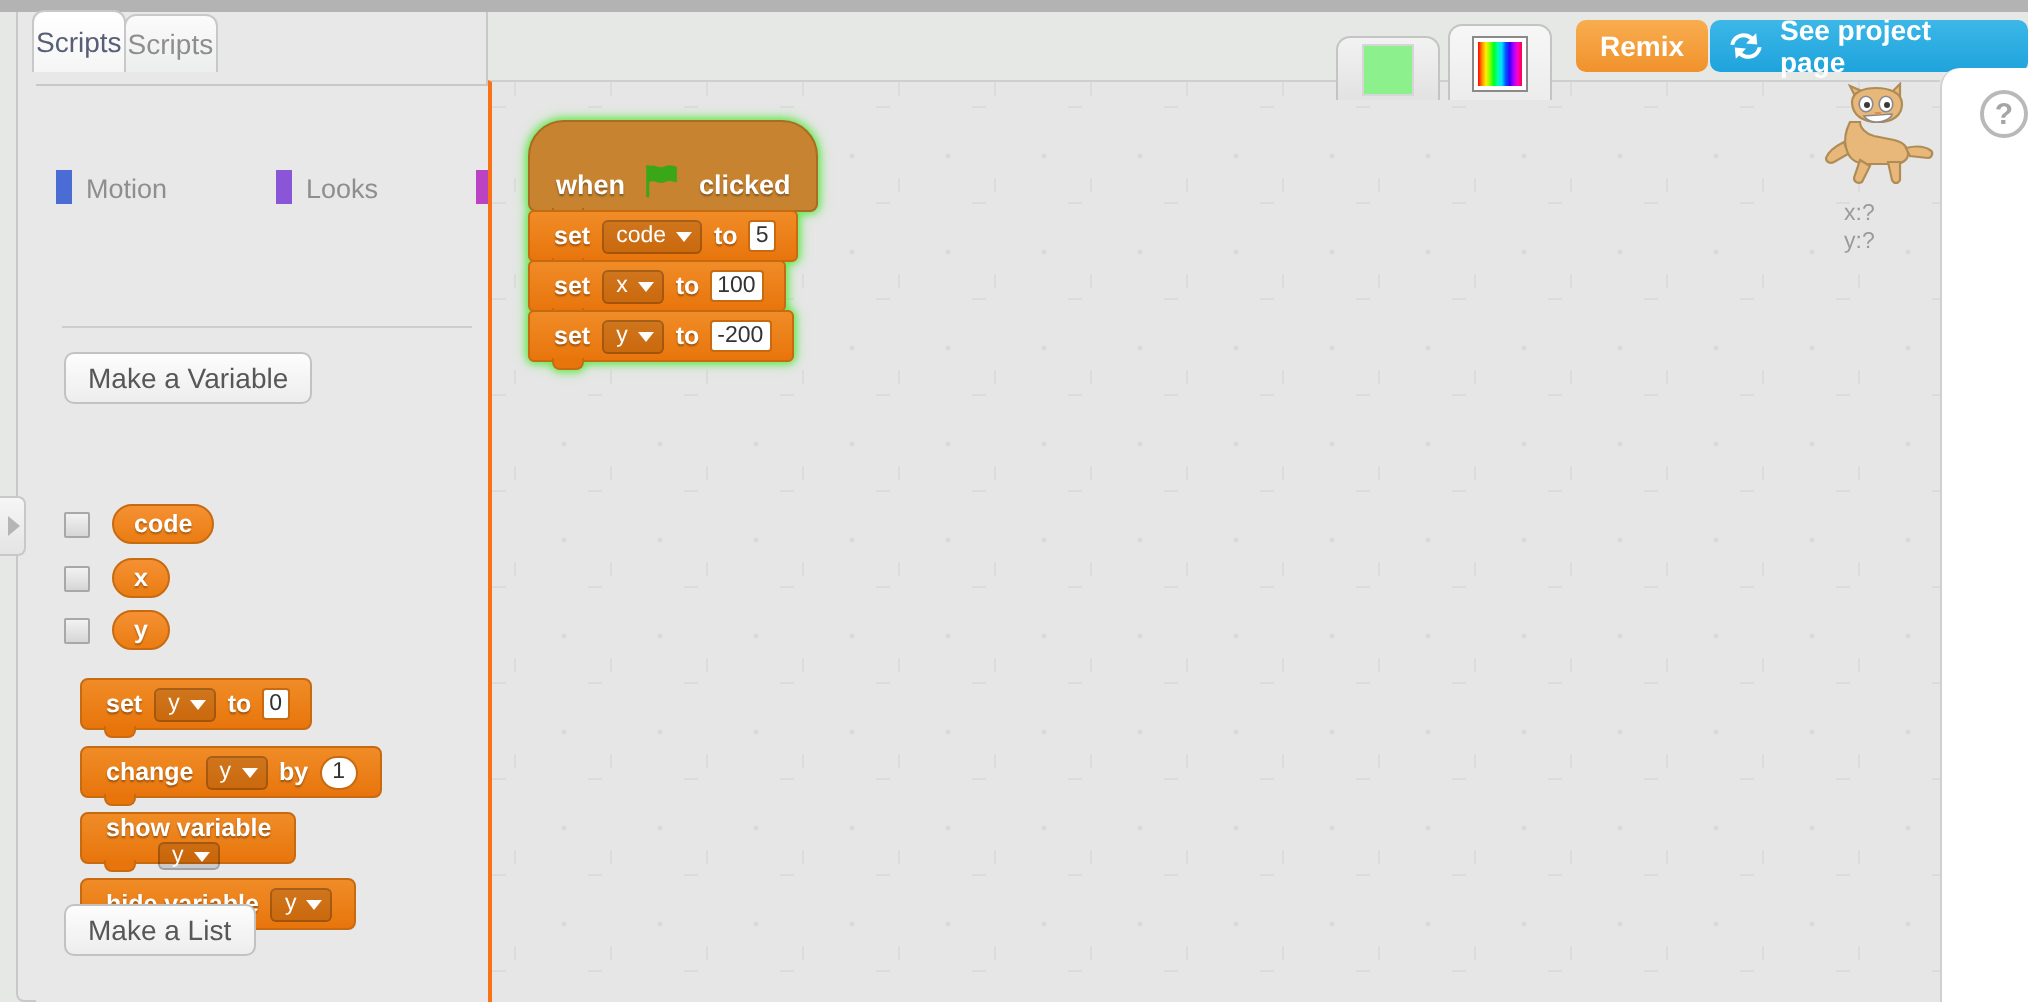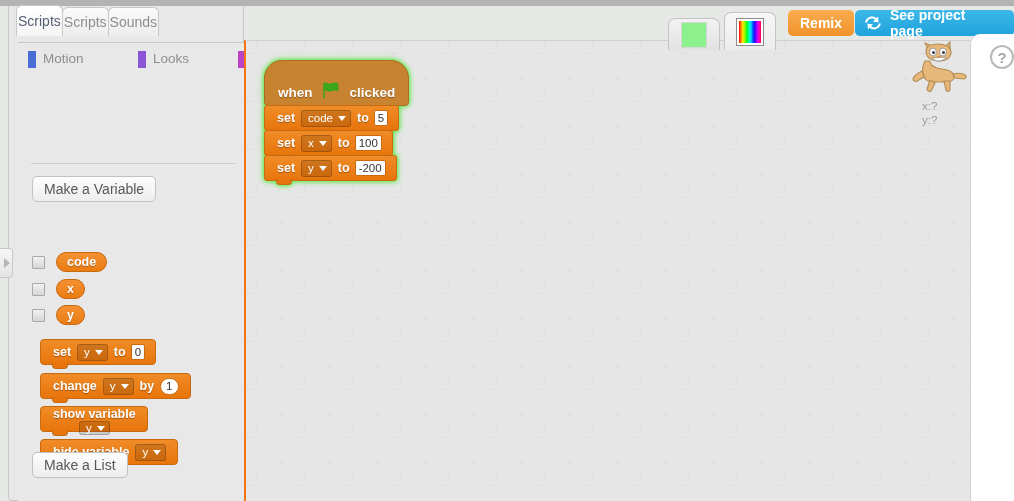--- a/index.html
+++ b/index.html
@@ -74,26 +74,27 @@
 
   .cat-grid {
     position: absolute; left: 10px; top: 8px;
     width: 210px;
     display: grid;
     grid-template-columns: 110px 100px;
     grid-auto-rows: 22px;
     grid-auto-flow: column;
   }
   .cat {
-    display: flex; align-items: flex-start;
+    display: flex; align-items: flex-end;
     font-size: 13.5px;
     color: #8e8e8e;
     cursor: pointer;
     height: 21px;
     padding-left: 0px;
+    margin-top: 30px;
   }
   .cat .sw {
     width: 8px; height: 17px;
     margin-right: 7px;
     flex: 0 0 auto;
   }
 
   .cat-divider {
     position: absolute; left: 13px; top: 120px;
     width: 205px; height: 1px;
@@ -477,21 +478,20 @@
         </span>
       </div>
 
       <div class="greybtn" id="make-list">Make a List</div>
     </div>
   </div>
 
   <div class="tabrow">
     <div class="tab active">Scripts</div>
     <div class="tab">Scripts</div>
-    <div class="tab">Sounds</div>
   </div>
 
   <div class="collapse-handle">
     <span class="tri"></span>
   </div>
 
   <div class="minitabs">
     <div class="minitab">
       <span class="swatch-green"></span>
     </div>

